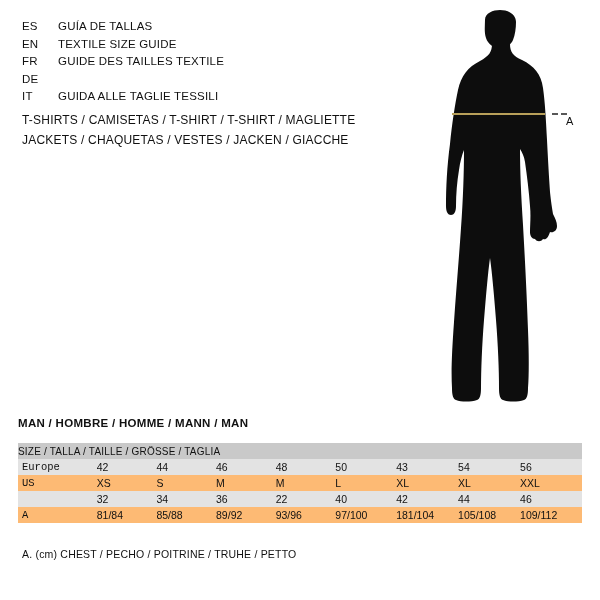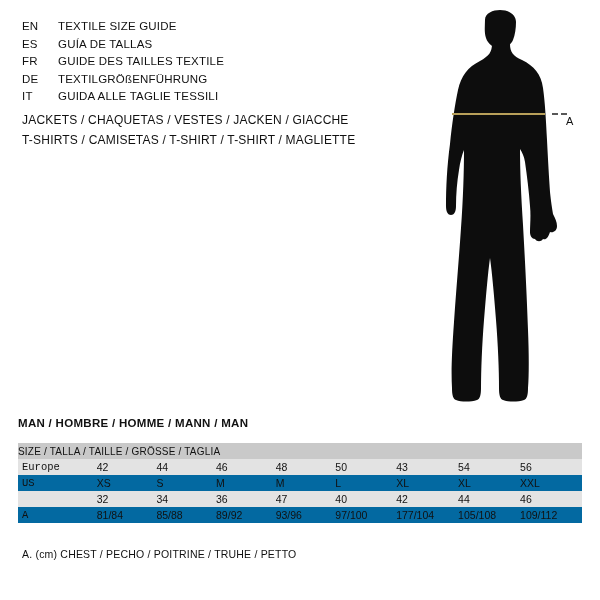--- a/index.html
+++ b/index.html
@@ -109,21 +109,21 @@
     background: #c9c9c9;
     font-size: 10px;
     letter-spacing: 0.2px;
     padding-left: 4px;
     height: 17px;
   }
   .row-alt td {
     background: #e3e3e3;
   }
   .row-plain td {
-    background: #0369a1;
+    background: #fdba74;
   }
   .col-label {
     width: 84px;
     padding-left: 4px !important;
     font-family: Liberation Mono, monospace;
   }
   .data-cell {
     width: 68px;
     padding-left: 2px;
   }
@@ -137,44 +137,43 @@
     color: #111111;
   }
 </style>
 </head>
 <body>
 
 <div class="page">
 
   <div class="lang-block">
     <div class="lang-row">
+      <span class="lang-code">ES</span>
+      <span class="lang-text">GUÍA DE TALLAS</span>
+    </div>
+    <div class="lang-row">
       <span class="lang-code">EN</span>
       <span class="lang-text">TEXTILE SIZE GUIDE</span>
     </div>
     <div class="lang-row">
-      <span class="lang-code">ES</span>
-      <span class="lang-text">GUÍA DE TALLAS</span>
-    </div>
-    <div class="lang-row">
       <span class="lang-code">FR</span>
       <span class="lang-text">GUIDE DES TAILLES TEXTILE</span>
     </div>
     <div class="lang-row">
       <span class="lang-code">DE</span>
-      <span class="lang-text">TEXTILGRÖßENFÜHRUNG</span>
     </div>
     <div class="lang-row">
       <span class="lang-code">IT</span>
       <span class="lang-text">GUIDA ALLE TAGLIE TESSILI</span>
     </div>
   </div>
 
   <div class="cat-block">
+    <div class="cat-line">T-SHIRTS / CAMISETAS / T-SHIRT / T-SHIRT / MAGLIETTE</div>
     <div class="cat-line">JACKETS / CHAQUETAS / VESTES / JACKEN / GIACCHE</div>
-    <div class="cat-line">T-SHIRTS / CAMISETAS / T-SHIRT / T-SHIRT / MAGLIETTE</div>
   </div>
 
   <div class="figure-wrap">
     <svg class="figure-svg" width="200" height="400" viewBox="0 0 200 400" xmlns="http://www.w3.org/2000/svg">
       <g fill="#0d0d0d">
 
         <path d="M85,10 C85,3 93,0 100,0 C108,0 116,4 116,12 C116,18 115,25 113,30 C111,35 106,38 100,38 C93,38 88,34 86,28 C84,22 85,15 85,10 Z"></path>
 
         <path d="M92,34 L110,34 C110,42 113,46 122,50 C134,56 141,64 143,78 C145,92 146,110 147,130
                  C148,150 149,168 150,182 C151,192 152,198 153,204
@@ -231,34 +230,34 @@
         <td class="data-cell">L</td>
         <td class="data-cell">XL</td>
         <td class="data-cell">XL</td>
         <td class="data-cell">XXL</td>
       </tr>
       <tr class="row-alt">
         <td class="col-label"></td>
         <td class="data-cell">32</td>
         <td class="data-cell">34</td>
         <td class="data-cell">36</td>
-        <td class="data-cell">47</td>
+        <td class="data-cell">22</td>
         <td class="data-cell">40</td>
         <td class="data-cell">42</td>
         <td class="data-cell">44</td>
         <td class="data-cell">46</td>
       </tr>
       <tr class="row-plain">
         <td class="col-label">A</td>
         <td class="data-cell">81/84</td>
         <td class="data-cell">85/88</td>
         <td class="data-cell">89/92</td>
         <td class="data-cell">93/96</td>
         <td class="data-cell">97/100</td>
-        <td class="data-cell">177/104</td>
+        <td class="data-cell">181/104</td>
         <td class="data-cell">105/108</td>
         <td class="data-cell">109/112</td>
       </tr>
     </tbody>
   </table>
 
   <div class="footnote">A. (cm) CHEST / PECHO / POITRINE / TRUHE / PETTO</div>
 
 </div>
 

